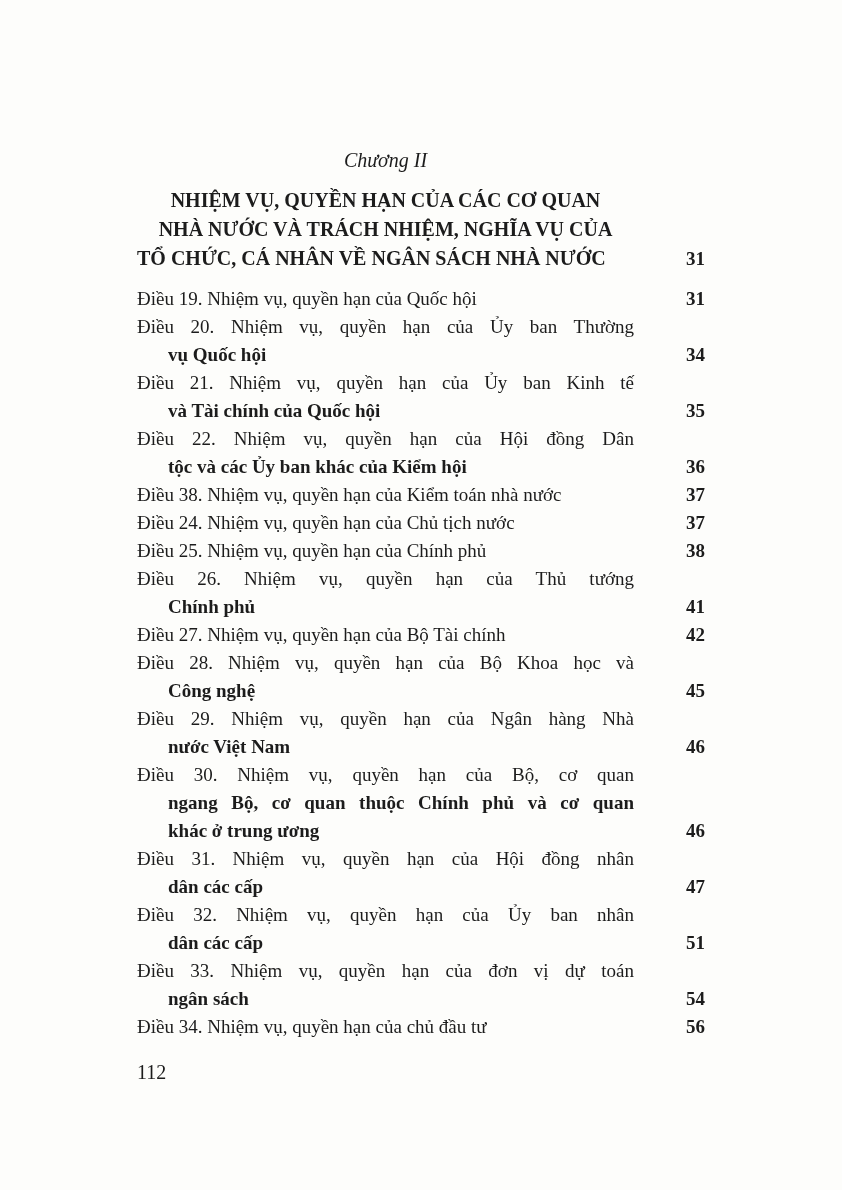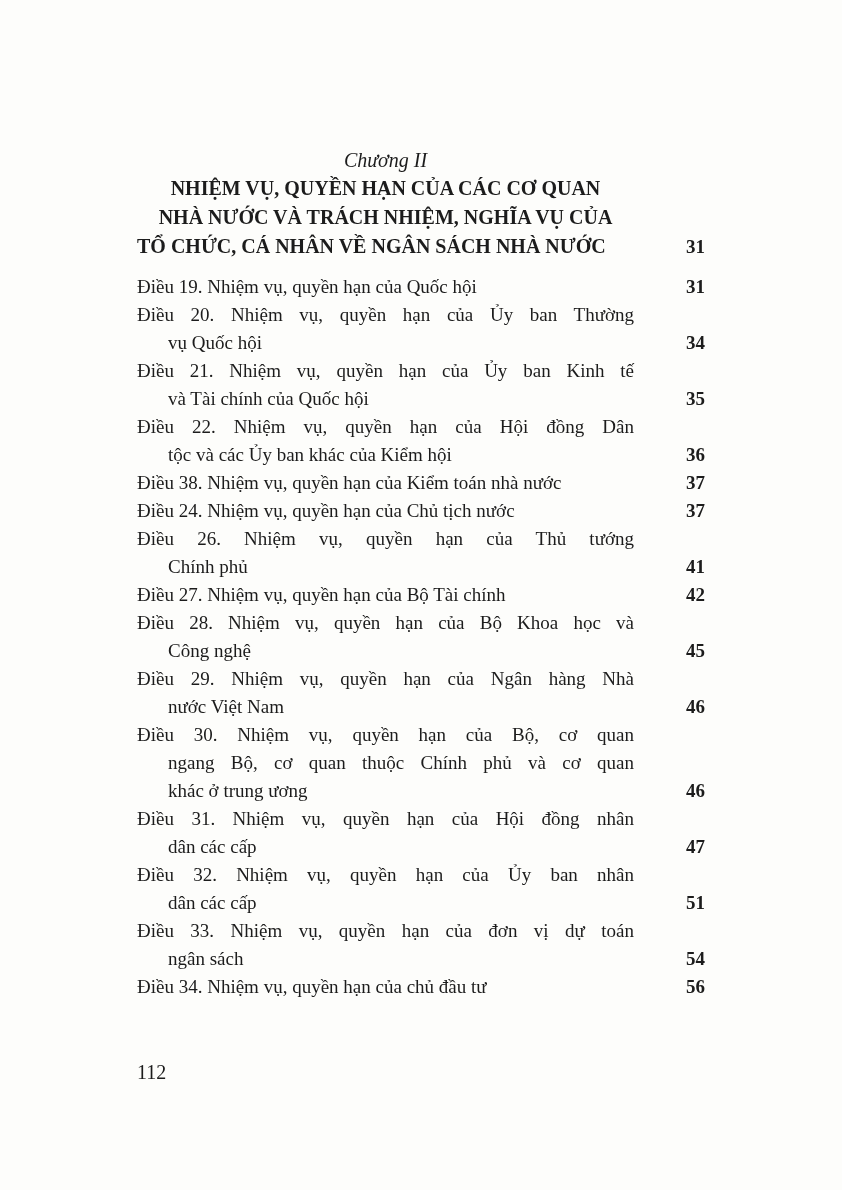--- a/index.html
+++ b/index.html
@@ -22,21 +22,21 @@
     position: absolute;
     left: 137px; top: 146px;
     width: 568px;
   }
   .chapter-label {
     font-style: italic;
     font-size: 20px;
     line-height: 28px;
     text-align: center;
     padding-right: 71px; 
-    margin-bottom: 0;
+    margin-bottom: 12px;
   }
   .heading {
     position: relative;
     font-weight: bold;
     font-size: 20px;
     line-height: 29px;
   }
   .title-line.centered {
     text-align: center;
     padding-right: 71px;
@@ -49,21 +49,21 @@
     font-size: 19px;
     line-height: 28px;
   }
   .entry { position: relative; }
   .entry .line { white-space: normal; hyphens: none; }
   .entry .line.just {
     text-align: justify;
     text-align-last: justify;
     padding-right: 71px; 
   }
-  .entry .line.cont { padding-left: 31px; } 
+  .entry .line.cont { padding-left: 31px; font-weight: bold; } 
   .pnum {
     position: absolute;
     right: 0; bottom: 0;
     font-weight: bold;
     font-style: normal;
     font-size: 19px;
     line-height: 28px;
   }
   .heading .pnum { font-size: 19px; line-height: 29px; }
   .folio {
@@ -115,20 +115,24 @@
   <div class="entry">
     <div class="line last">Điều 38. Nhiệm vụ, quyền hạn của Kiểm toán nhà nước</div>
           <span class="pnum">37</span>
   </div>
 
   <div class="entry">
     <div class="line last">Điều 24. Nhiệm vụ, quyền hạn của Chủ tịch nước</div>
           <span class="pnum">37</span>
   </div>
 
+  <div class="entry">
+    <div class="line last">Điều 25. Nhiệm vụ, quyền hạn của Chính phủ</div>
+          <span class="pnum">38</span>
+  </div>
 
   <div class="entry">
     <div class="line just">Điều 26. Nhiệm vụ, quyền hạn của Thủ tướng</div>
           <div class="line cont last">Chính phủ</div>
           <span class="pnum">41</span>
   </div>
 
   <div class="entry">
     <div class="line last">Điều 27. Nhiệm vụ, quyền hạn của Bộ Tài chính</div>
           <span class="pnum">42</span>

